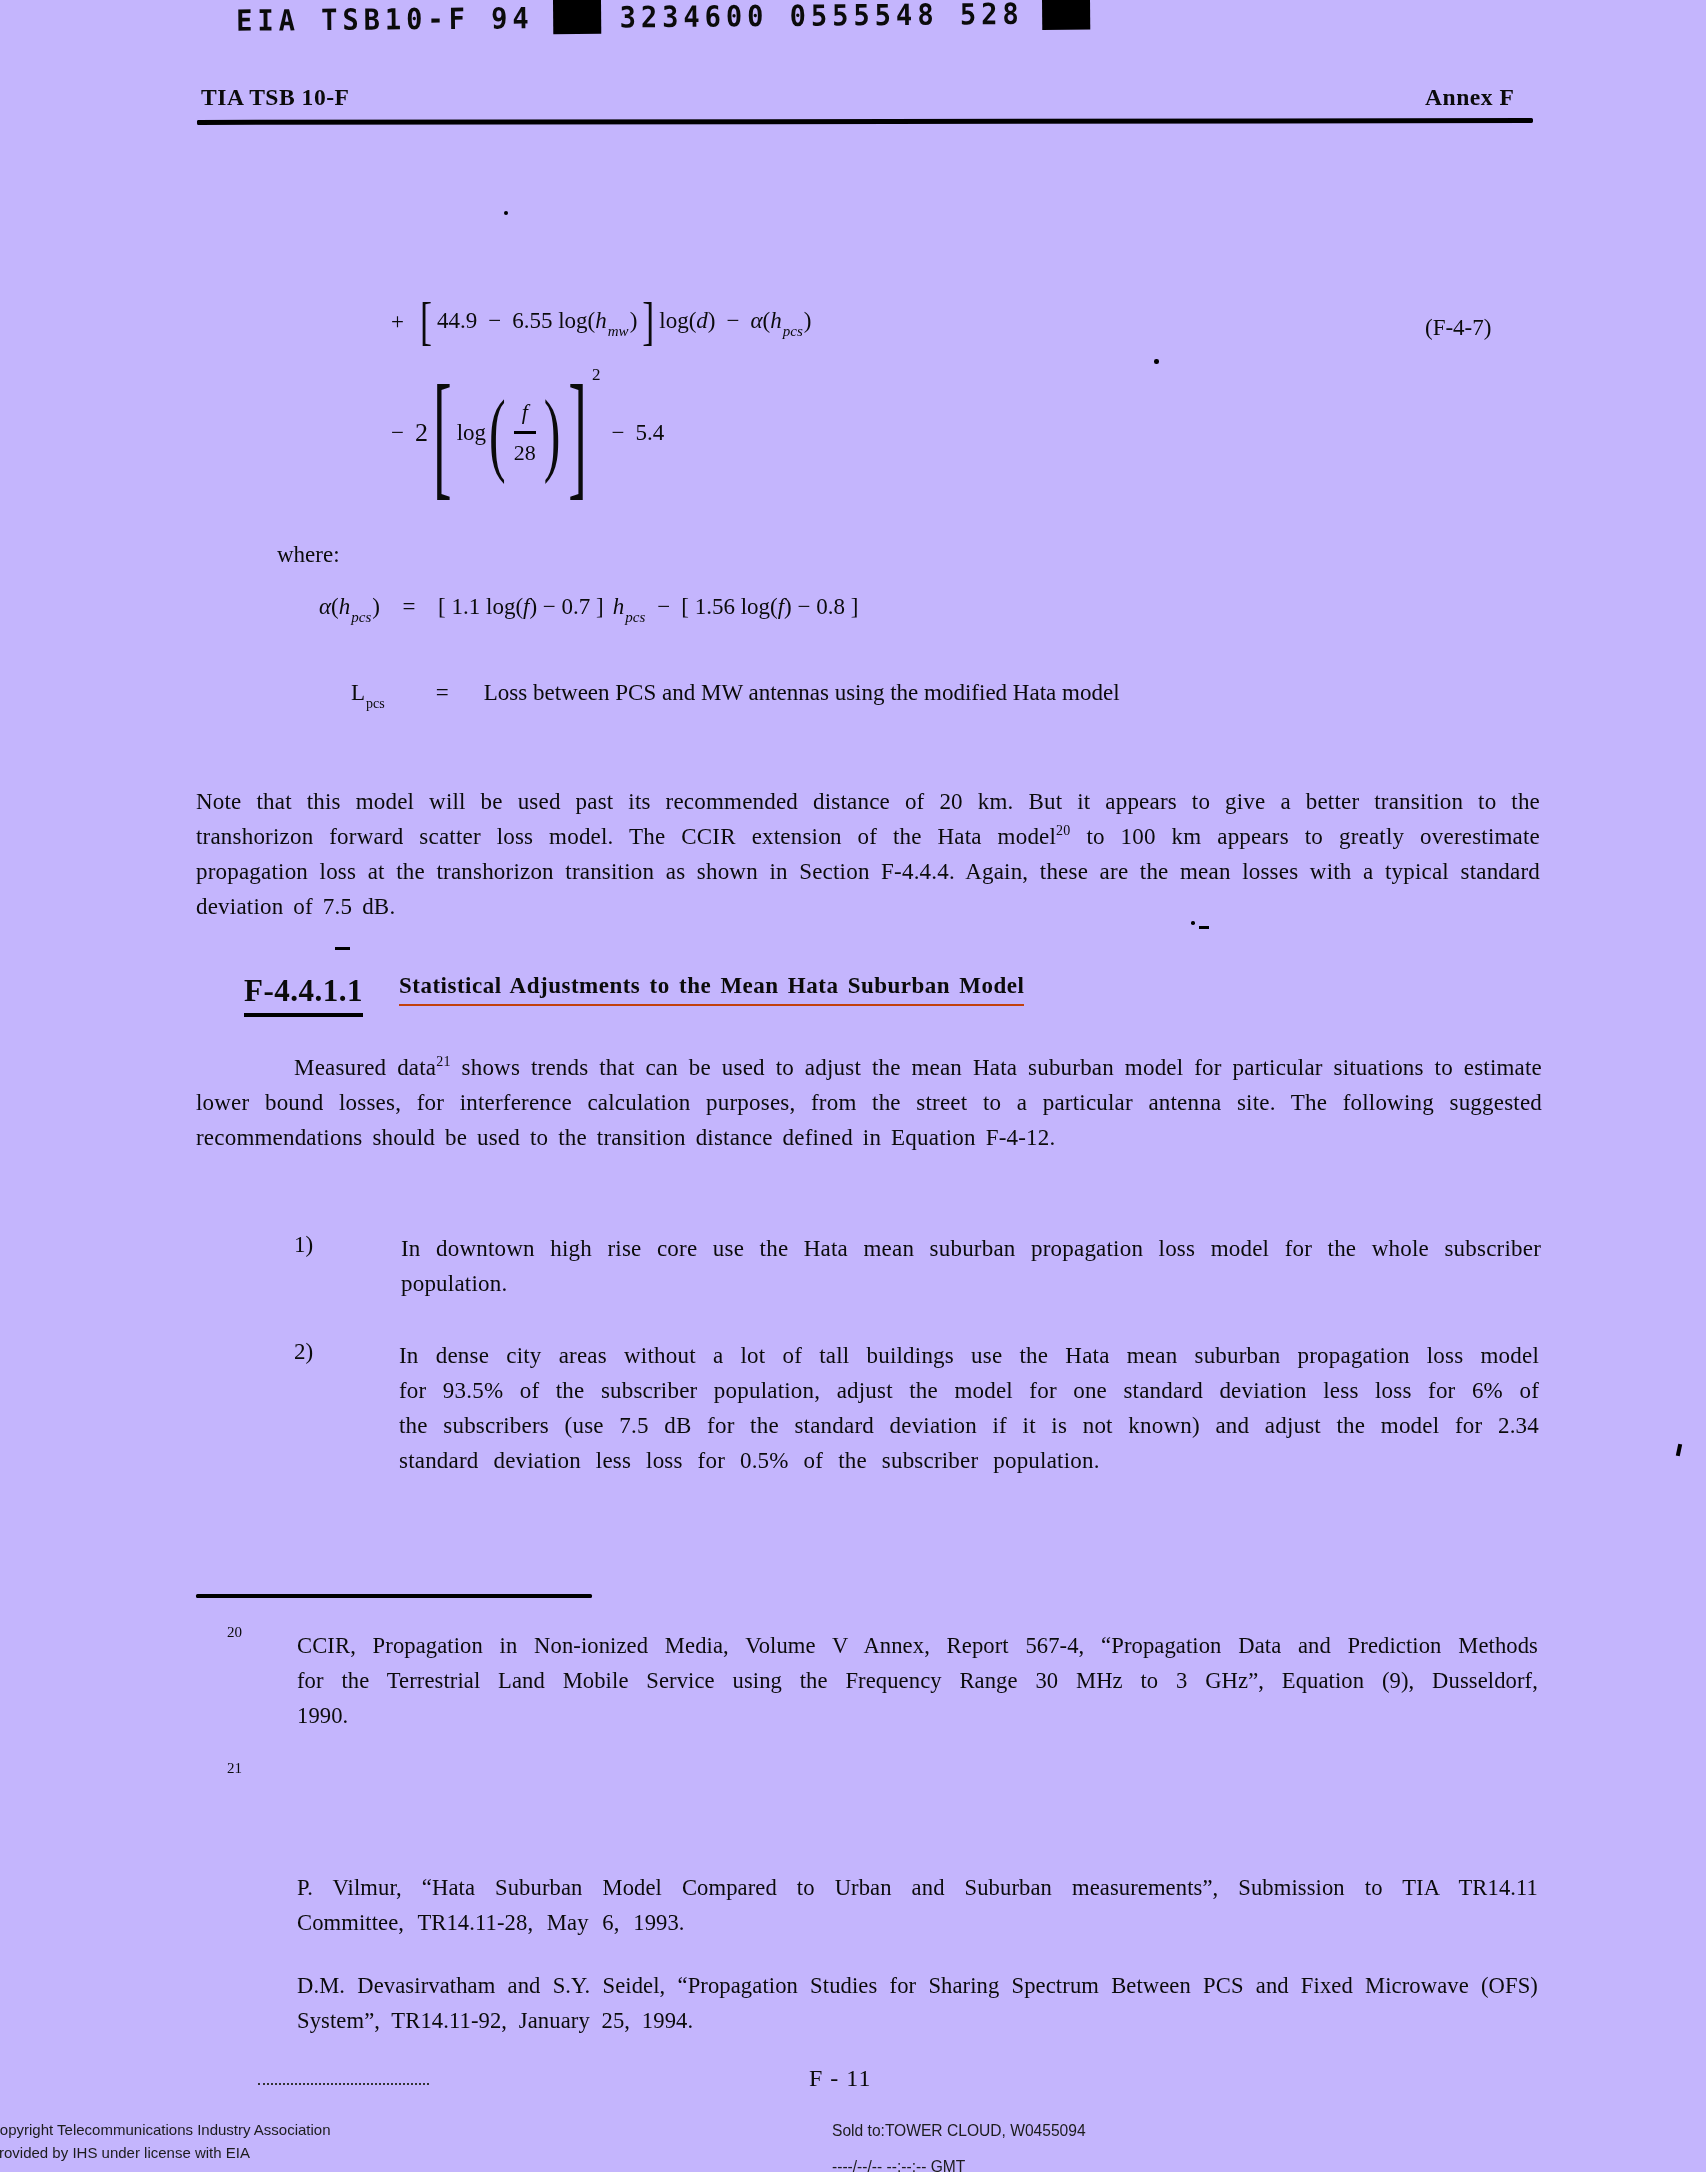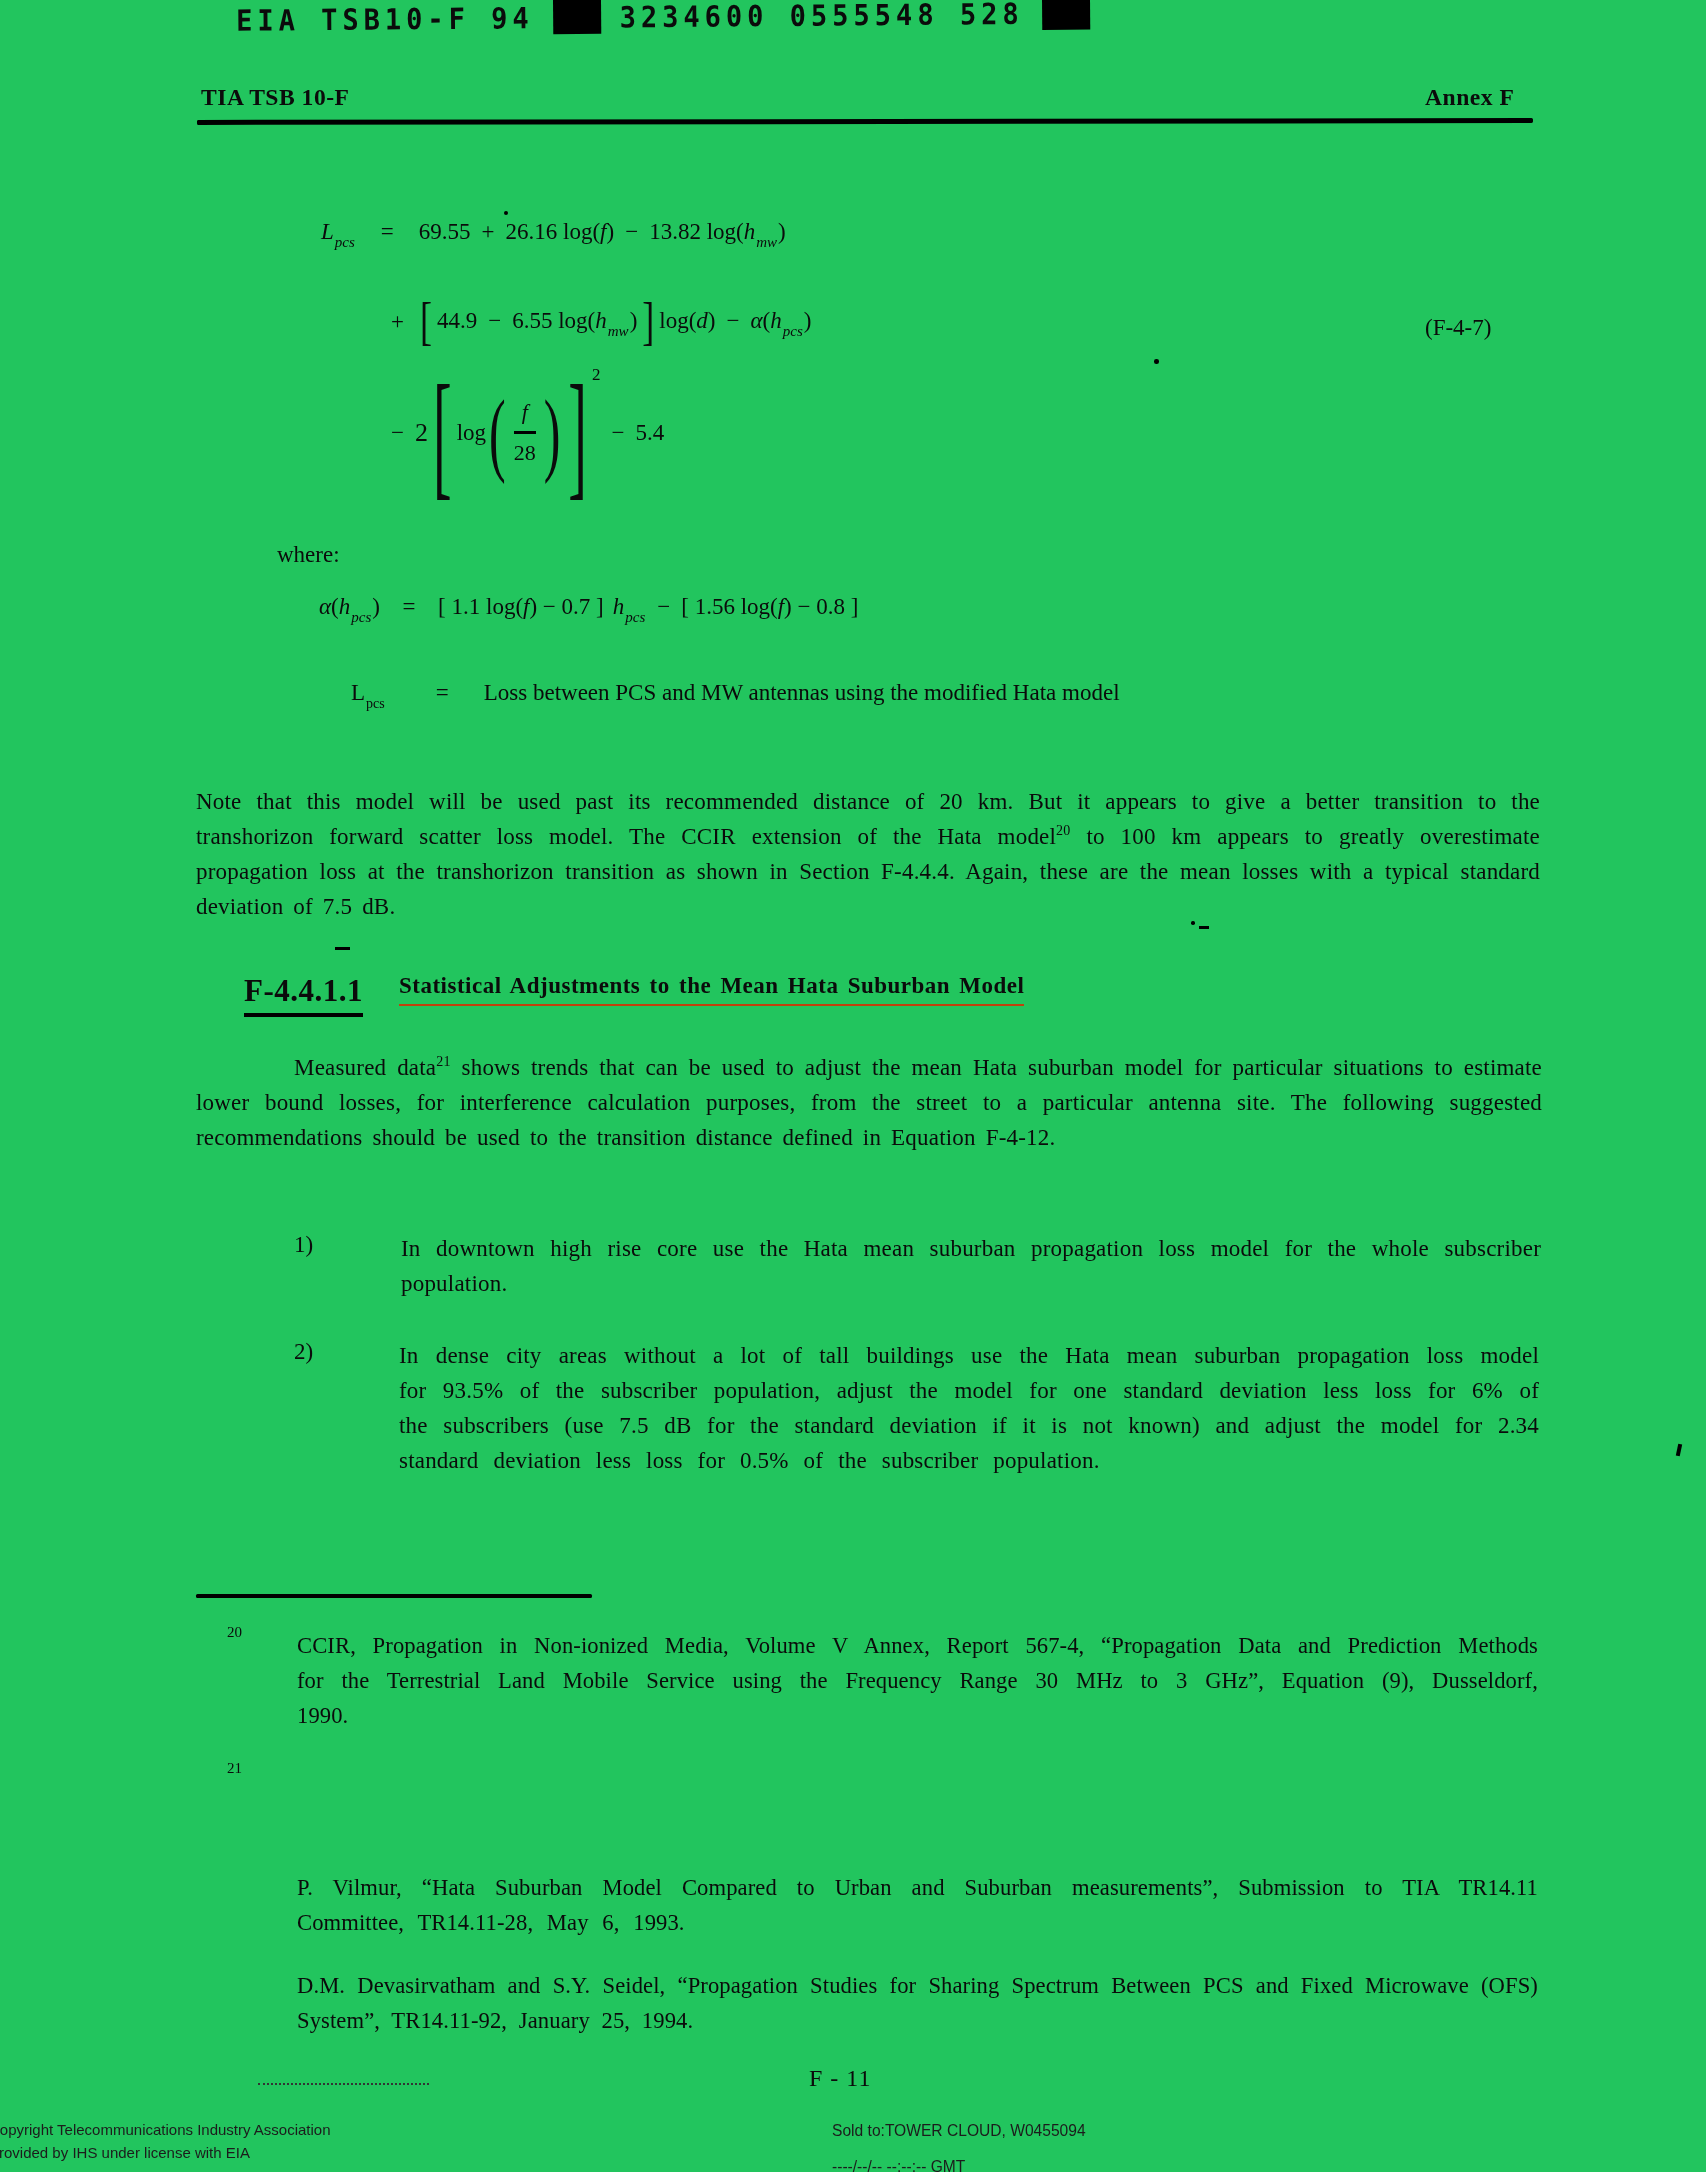--- a/index.html
+++ b/index.html
@@ -1,16 +1,16 @@
 <!DOCTYPE html>
 <html style="font-size:8px"><head>
 <meta charset="utf-8">
 <style>
   html,body{margin:0;padding:0;background:#e8e8e8;}
-  .page{position:relative;width:1707px;height:2172px;background:#22c55e;overflow:hidden;
+  .page{position:relative;width:1707px;height:2172px;background:#c4b5fd;overflow:hidden;
         font-family:"Liberation Serif","DejaVu Serif",serif;color:#0b0b0b;}
   .abs{position:absolute;}
 
   
   .top-dashes{left:166px;top:0;width:1541px;height:4.5px;
 ="">    background:repeating-linear-gradient(90deg,#000 0 23px,transparent 23px 39px);}
   .speck{background:#000;position:absolute;}
   .dot{border-radius:50%;}
 
   
@@ -78,23 +78,20 @@
     <span class="stamp-text">EIA TSB10-F 94</span>
     <span class="stamp-box"></span>
     <span class="stamp-text">3234600 0555548 528</span>
     <span class="stamp-box"></span>
   </div>
 
   <div class="abs hdr" style="left:201px;top:84px;">TIA TSB 10-F</div>
   <div class="abs hdr" style="left:1425px;top:84px;">Annex F</div>
   <div class="abs hdr-rule"></div>
 
-  <div class="abs eq" style="left:321px;top:217px;">
-    <span class="var">L</span><span class="sub">pcs</span><span class="opw">=</span><span>69.55</span><span class="op">+</span><span>26.16 log(</span><span class="var">f</span><span>)</span><span class="op">−</span><span>13.82 log(</span><span class="var">h</span><span class="sub">mw</span><span>)</span>
-  </div>
 
   <div class="abs eq row" style="left:391px;top:287px;height:70px;">
     <span class="op" style="margin-left:0;">+</span>
     <span class="bracket b-md">[</span>
     <span><span>44.9</span><span class="op">−</span><span>6.55 log(</span><span class="var">h</span><span class="sub">mw</span><span>)</span></span>
     <span class="bracket b-md">]</span>
     <span><span>log(</span><span class="var">d</span><span>)</span><span class="op">−</span><span class="var">α</span><span>(</span><span class="var">h</span><span class="sub">pcs</span><span>)</span></span>
   </div>
 
   <div class="abs eq-label" style="left:1425px;top:315px;">(F-4-7)</div>

